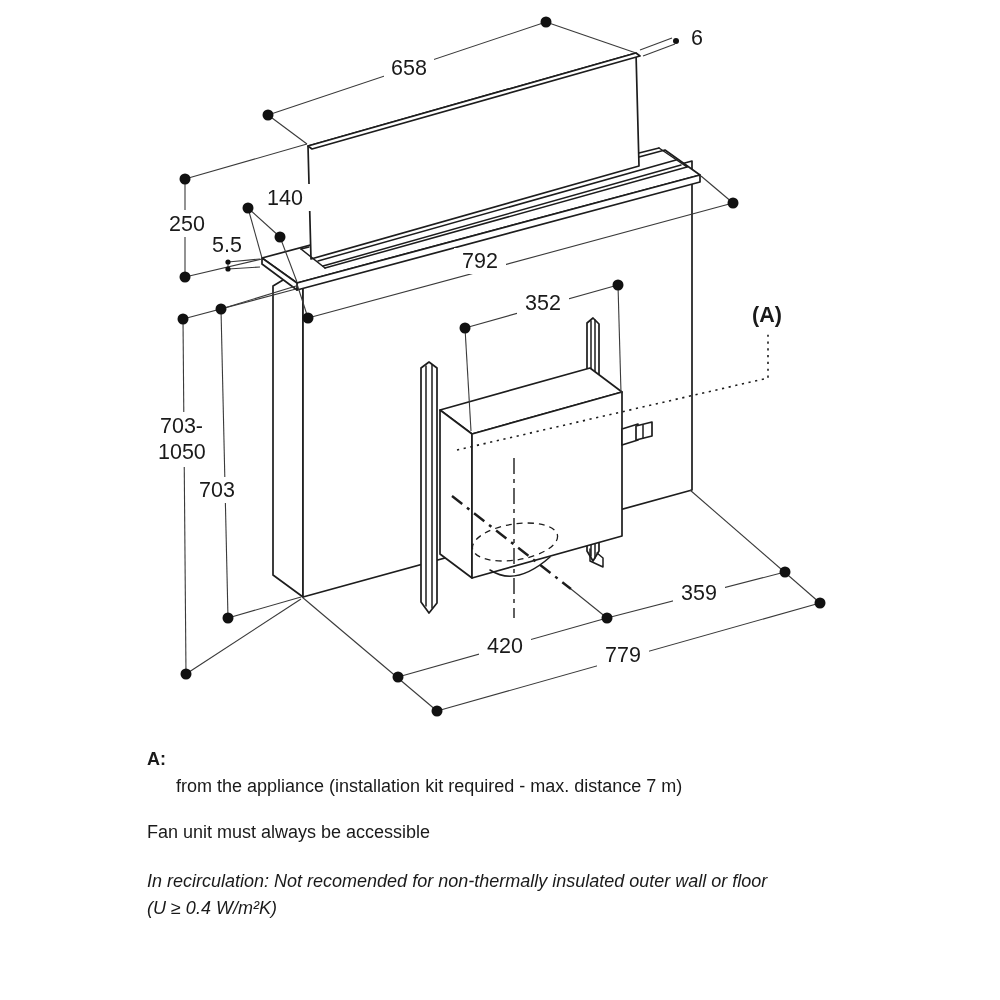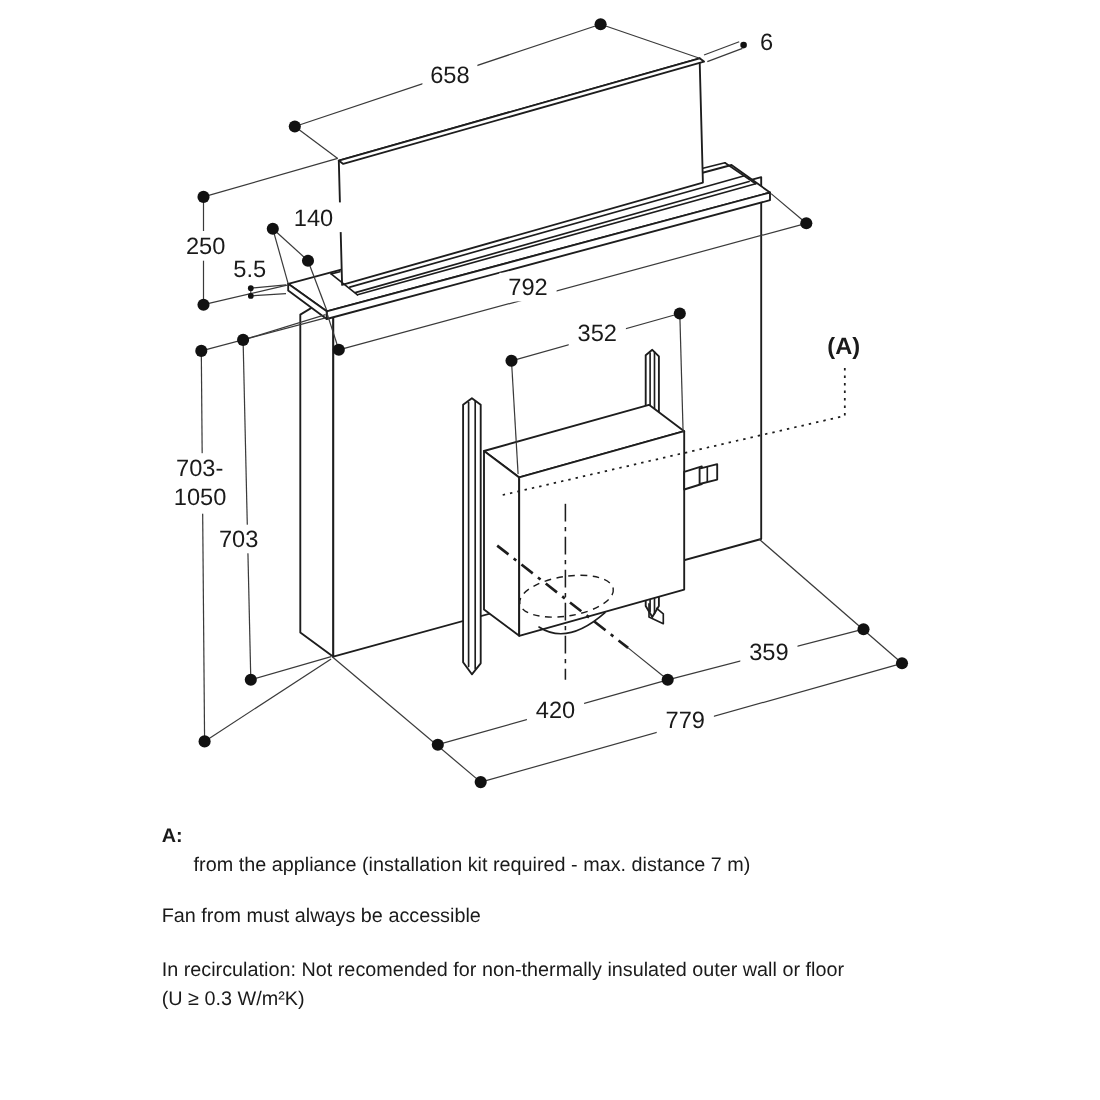--- a/index.html
+++ b/index.html
@@ -44,21 +44,21 @@
     top: 746px;
     width: 740px;
     font-size: 18px;
     line-height: 27px;
     color: #1a1a1a;
   }
   .notes p { margin: 0; }
   .note-a { position: relative; padding-left: 29px; }
   .note-a .na { position: absolute; left: 0; top: 0; font-weight: bold; }
   .p2 { margin-top: 19px !important; }
-  .p3 { margin-top: 22px !important; }
+  .p3 { margin-top: 22px !important; font-style: italic; }
   .p4 { margin-top: 14px !important; }
 </style>
 </head>
 <body>
 
 <div class="stage">
 
   <svg class="drawing" width="1000" height="1000" viewBox="0 0 1000 1000">
 
     <g>
@@ -219,20 +219,20 @@
       <text class="dimtxt mid" x="623" y="662">779</text>
     </g>
   </svg>
 
   <div class="notes">
     <p class="note-a">
       <span class="na">A:</span>
       <br>
       <span>from the appliance (installation kit required - max. distance 7 m)</span>
     </p>
-    <p class="p2">Fan from must always be accessible</p>
+    <p class="p2">Fan unit must always be accessible</p>
     <p class="p3">
       <span>In recirculation: Not recomended for non-thermally insulated outer wall or floor</span><br>
-      <span>(U ≥ 0.3 W/m²K)</span>
+      <span>(U ≥ 0.4 W/m²K)</span>
     </p>
   </div>
 
 </div>
 
 </body></html>

